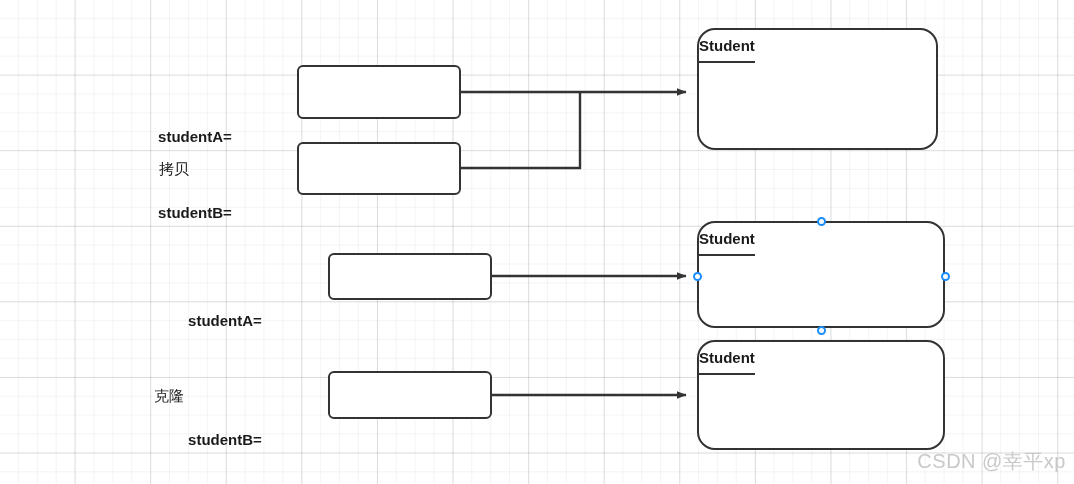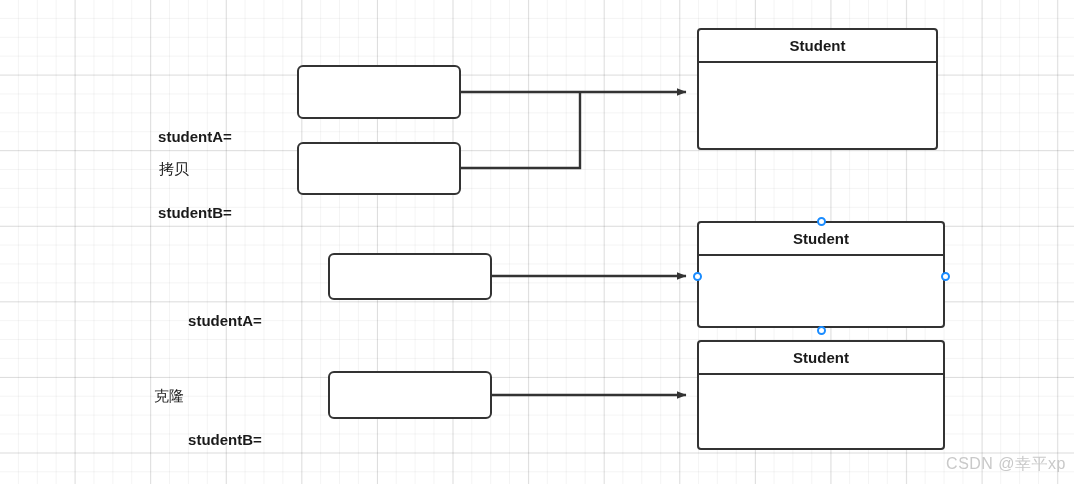--- a/index.html
+++ b/index.html
@@ -69,23 +69,23 @@
     white-space: nowrap;
     line-height: 1;
   }
 
   
   .uml-box {
     position: absolute;
     box-sizing: border-box;
     background: #ffffff;
     border: 2.4px solid #333333;
-    border-radius: 4px;
+    border-radius: 18px;
     display: flex;
-    flex-direction: column;
+    flex-direction: row;
   }
   .uml-header {
     box-sizing: border-box;
     height: 33px;
     display: flex;
     align-items: center;
     justify-content: center;
     border-bottom: 2.4px solid #333333;
     font-size: 15px;
     font-weight: bold;
@@ -114,21 +114,21 @@
     border: 2px solid #1a8cff;
     border-radius: 50%;
     background: #ffffff;
   }
 
   
   .watermark {
     position: absolute;
     right: 8px;
     bottom: 9px;
-    font-size: 16px;
+    font-size: 20px;
     color: #c9c9c9;
     white-space: nowrap;
     letter-spacing: 0.5px;
   }
 </style>
 </head>
 <body>
 
 <div id="canvas">
 

